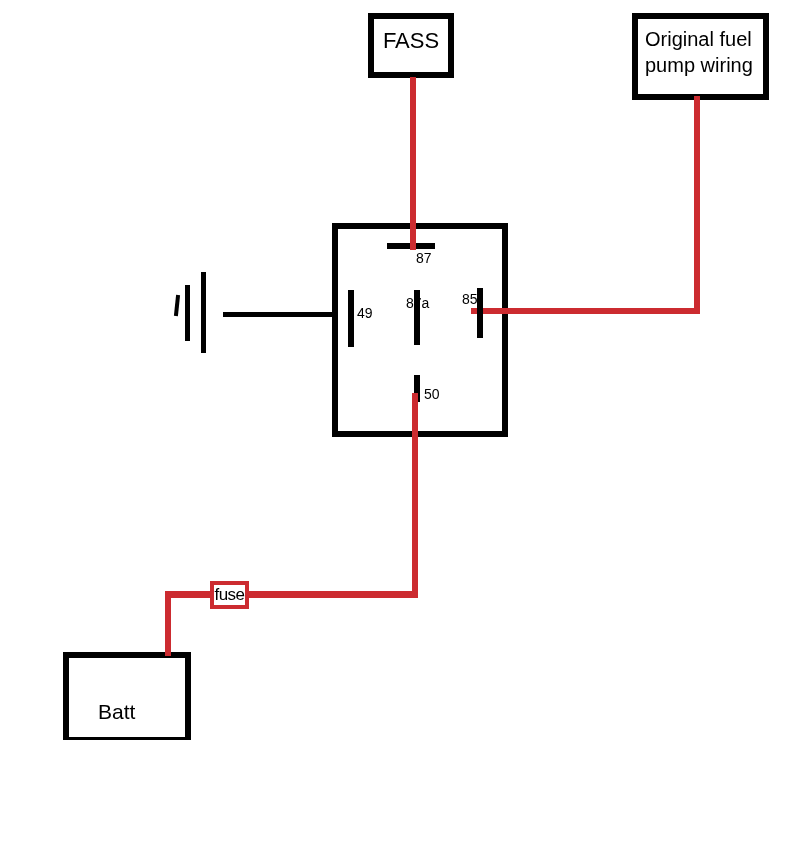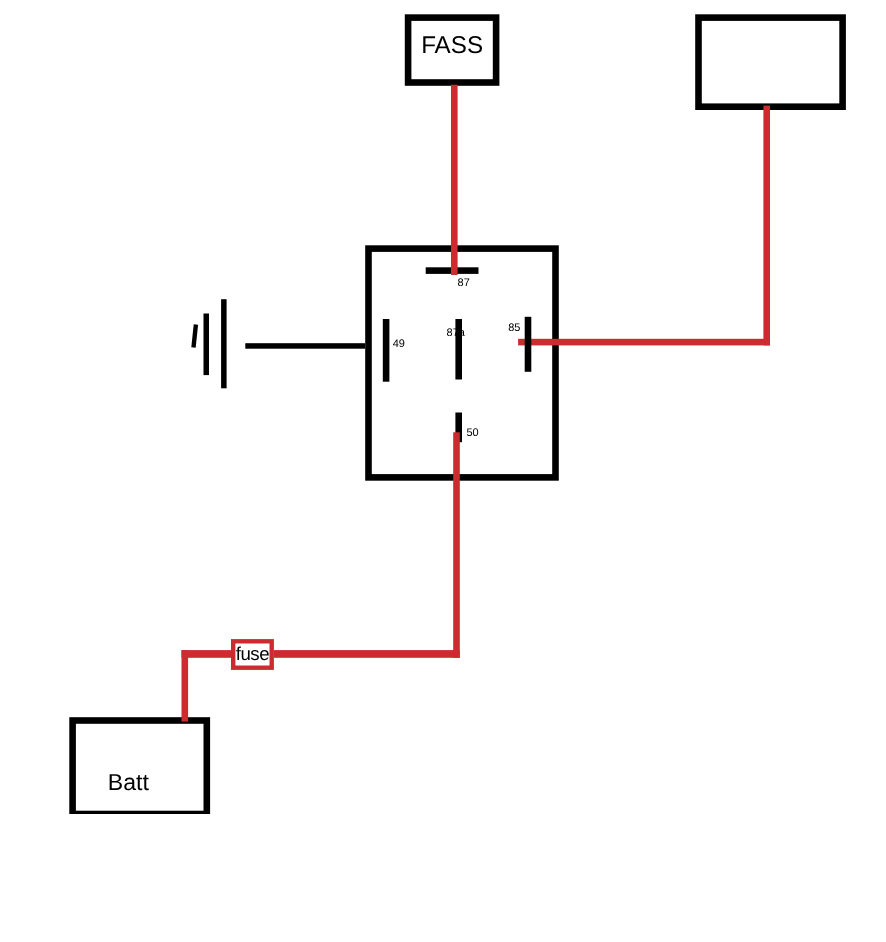--- a/index.html
+++ b/index.html
@@ -41,21 +41,21 @@
                  border: 4px solid var(--wire-red); z-index: 6;
                  display: flex; align-items: center; justify-content: center;
                  font-size: 17px; letter-spacing: -0.5px; }
   
   .wire   { position: absolute; background: var(--wire-red); z-index: 3; }
   .wire.over { z-index: 5; }
   .blk    { position: absolute; background: var(--line-black); }
   .pin    { position: absolute; background: var(--line-black); z-index: 4; }
   .pin-label {
     position: absolute; z-index: 4; color: var(--line-black);
-    font-size: 10px; line-height: 14px; white-space: nowrap;
+    font-size: 14px; line-height: 14px; white-space: nowrap;
   }
   .gnd { z-index: 2; }
 </style>
 </head>
 <body>
 
 <div class="canvas">
 
   <div class="wire over" style="left:410px; top:77px; width:6px; height:173px;"></div>
   <div class="wire" style="left:694px; top:96px; width:6px; height:218px;"></div>
@@ -70,20 +70,22 @@
     <div class="blk gnd" style="left:201px; top:272px; width:5px; height:81px;"></div>
     <div class="blk gnd" style="left:185px; top:285px; width:5px; height:56px;"></div>
     <div class="blk gnd" style="left:175px; top:295px; width:4px; height:21px; transform:rotate(6deg);"></div>
   </div>
 
   <div class="box box-fass">
     <span>FASS</span>
   </div>
 
   <div class="box box-original">
+    <div>Original fuel</div>
+    <div>pump wiring</div>
   </div>
 
   <div class="box box-relay"></div>
 
   <div class="pin" style="left:387px; top:243px; width:48px; height:6px;"></div>
   <div class="pin" style="left:348px; top:290px; width:6px; height:57px;"></div>
   <div class="pin" style="left:414px; top:290px; width:6px; height:55px;"></div>
   <div class="pin" style="left:477px; top:288px; width:6px; height:50px;"></div>
   <div class="pin" style="left:414px; top:375px; width:6px; height:27px;"></div>
 

